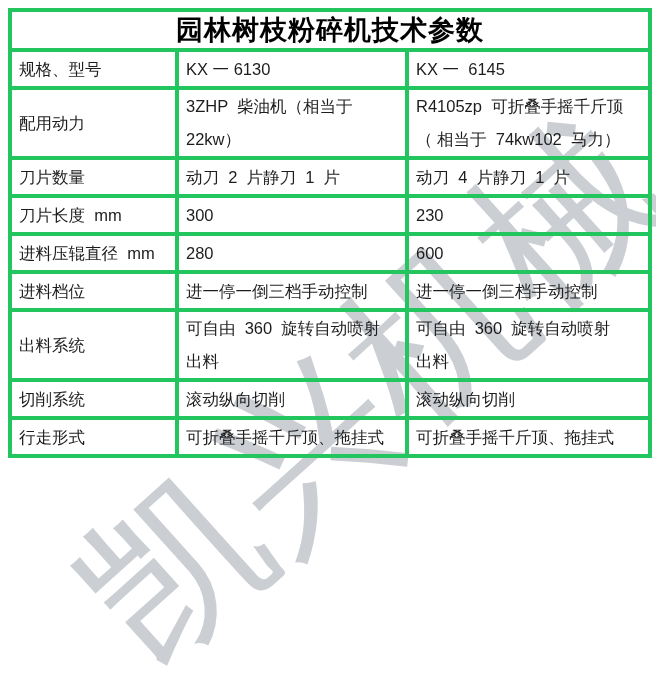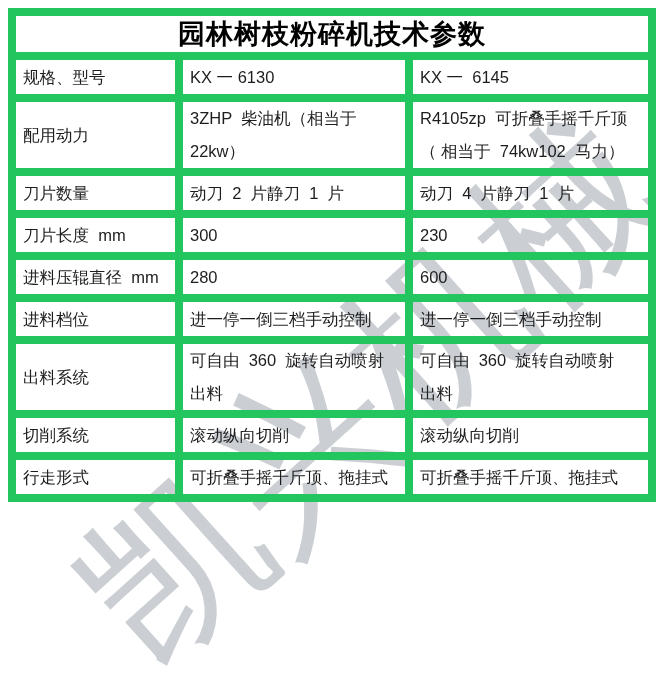--- a/index.html
+++ b/index.html
@@ -40,21 +40,21 @@
     width: 640px;
     border-collapse: collapse;
     table-layout: fixed;
     z-index: 1;
     background: transparent;
   }
   col.c1 { width: 167px; }
   col.c2 { width: 230px; }
   col.c3 { width: 243px; }
   th, td {
-    border: 8px solid #22c55e;
+    border: 4px solid #22c55e;
     background: transparent;
   }
   th.title-cell {
     height: 36px;
     font-size: 27px;
     font-weight: bold;
     text-align: center;
     vertical-align: middle;
     color: #000000;
     letter-spacing: 1px;

